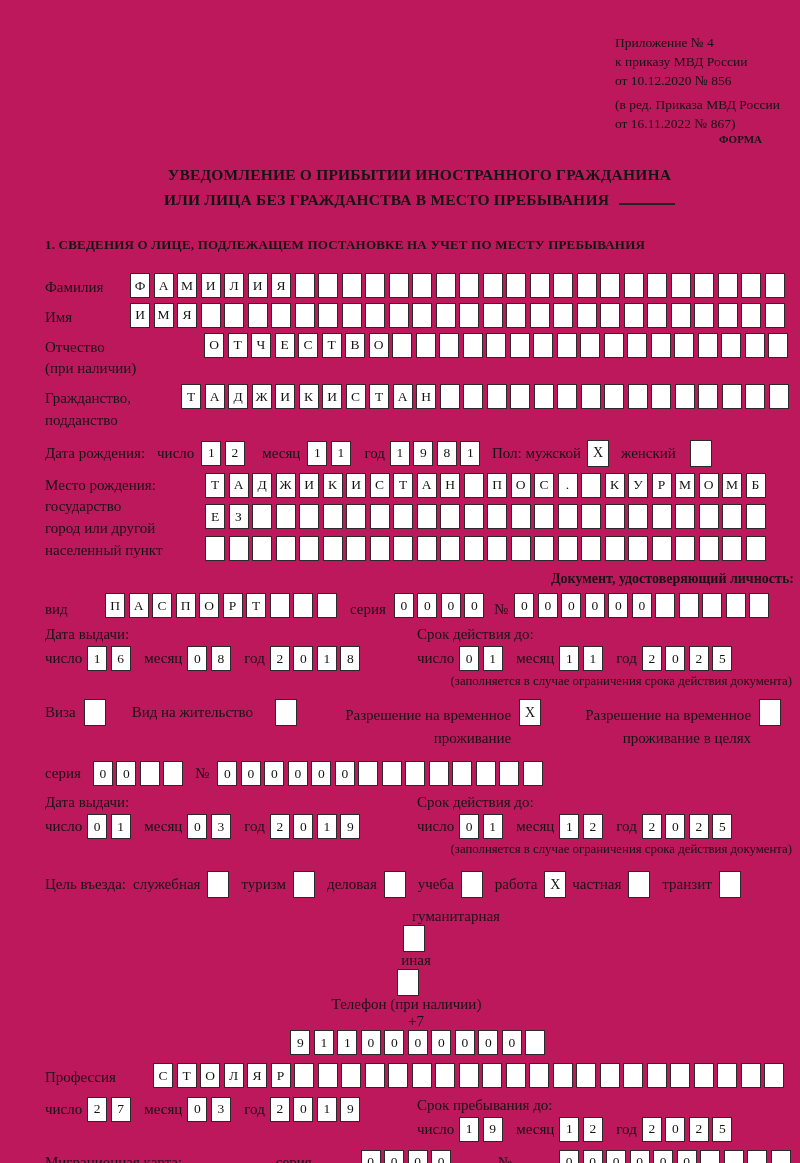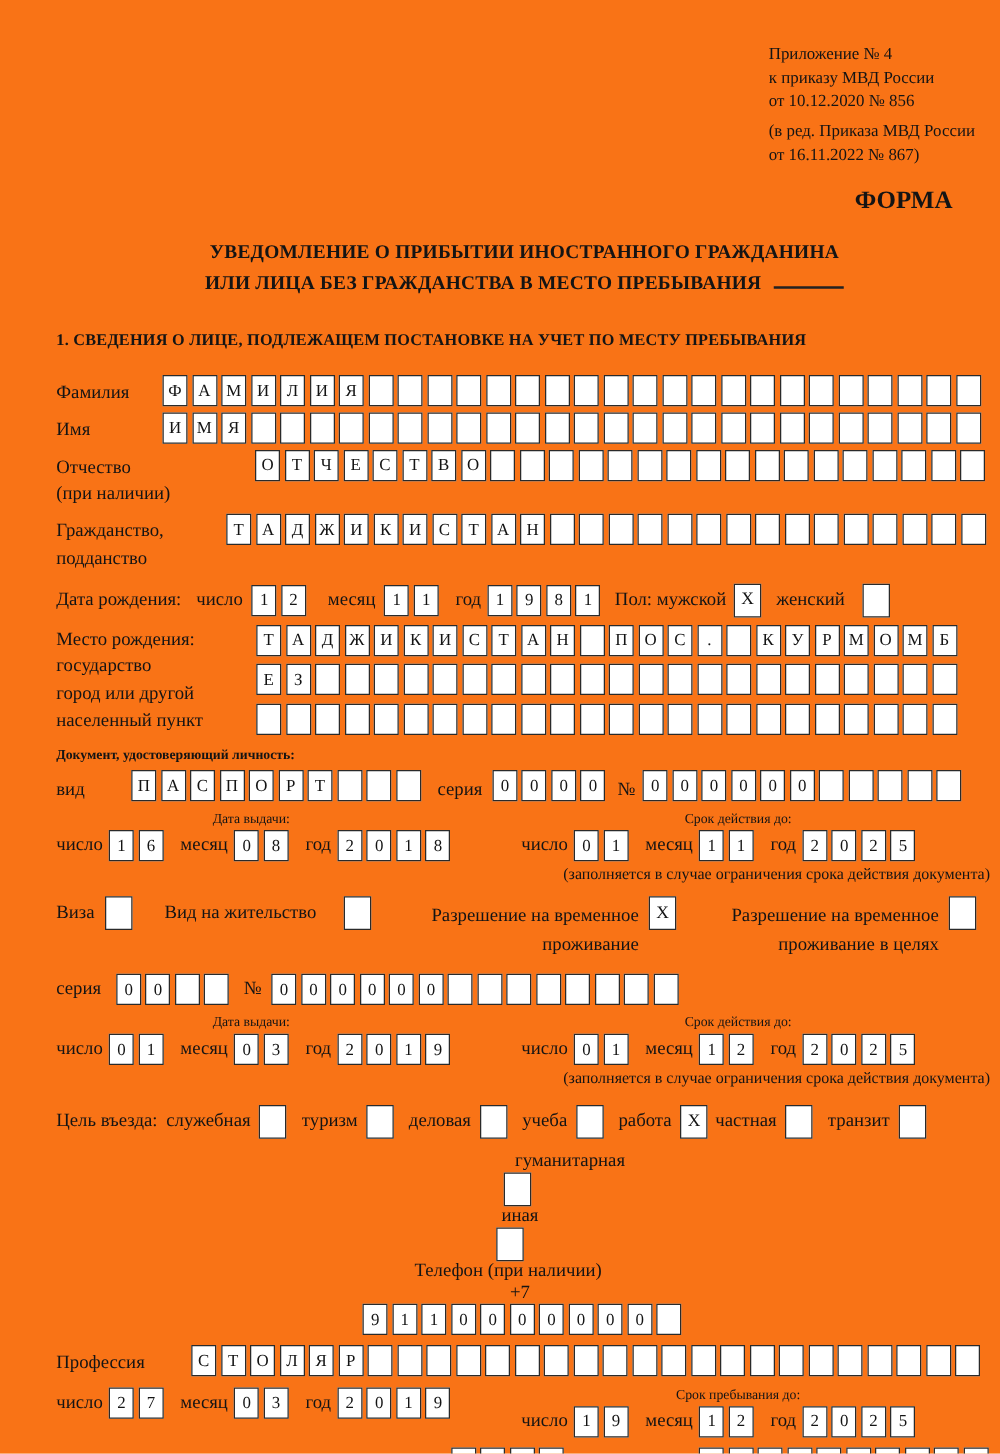--- a/index.html
+++ b/index.html
@@ -1,25 +1,25 @@
 <!DOCTYPE html>
 <html><head>
 <meta charset="utf-8">
 <style>
   html,body { margin:0; padding:0; background:#ffffff; }
   .page {
     width:800px; height:1163px; box-sizing:border-box;
-    background:#f97316; color:#141414;
+    background:#be185d; color:#141414;
     font-family:"Liberation Serif", serif;
     padding:34px 6px 0 45px; overflow:hidden; position:relative;
   }
   
   .appendix { width:195px; margin-left:570px; font-size:13.5px; line-height:1.4; }
   .appendix .gapline { height:5px; }
-  .forma { text-align:right; margin:16px 32px 0 0; font-weight:bold; font-size:20px; }
+  .forma { text-align:right; margin:0 32px 0 0; font-weight:bold; font-size:11px; }
   
   .title { text-align:center; font-weight:bold; font-size:15.5px; line-height:1.6; margin-top:18px; letter-spacing:0.2px; }
   .title-underline { display:inline-block; width:56px; border-bottom:2px solid #222; margin-left:10px; vertical-align:baseline; }
   .sec-heading { font-weight:bold; font-size:13px; margin-top:24px; margin-bottom:20px; letter-spacing:0.2px; }
   
   .strip { display:flex; flex:0 0 auto; }
   .cell {
     box-sizing:border-box; flex:0 0 auto;
     width:20px; height:25px; margin-right:3.5px;
     border:1.6px solid #2a2a2a; background:#fff;
@@ -31,21 +31,21 @@
   .frow { display:flex; align-items:flex-start; margin-bottom:4px; font-size:15px; }
   .lbl { flex:0 0 auto; padding-top:4px; line-height:1.45; }
   .w85 { width:85px; } .w159 { width:159px; } .w136 { width:136px; }
   .w160 { width:160px; } .w108 { width:108px; }
   .stack { display:flex; flex-direction:column; }
   .stack .strip { margin-bottom:6.5px; }
   
   .dates { display:flex; margin-bottom:2px; margin-top:8px; }
   .dcol-l { width:372px; flex:0 0 auto; display:flex; flex-direction:column; }
   .dcol-r { flex:1; display:flex; flex-direction:column; }
-  .dhead { font-size:11px; text-align:center; margin-bottom:3px; }
+  .dhead { font-size:15px; margin-bottom:3px; }
   .dcol-l .dhead { padding-right:60px; }
   .dcol-r .dhead { padding-right:30px; }
   .dfields { display:flex; align-items:center; }
   .dfields .dl { margin-right:5px; font-size:15px; }
   .dfields .strip { margin-right:10px; }
   .note { font-size:12.8px; margin-top:3px; text-align:right; padding-right:2px; }
   .para { font-size:15px; line-height:1.7; margin-top:6px; }
   
   .permit-row { display:flex; align-items:flex-start; margin-top:10px; font-size:15px; }
   .permit-row .plbl { padding-top:5px; }
@@ -327,21 +327,21 @@
           <span class="cell"></span>
           <span class="cell"></span>
           <span class="cell"></span>
           <span class="cell"></span>
           <span class="cell"></span>
           <span class="cell"></span>
         </span>
     </span>
   </div>
 
-  <div style="text-align:left; font-weight:bold; font-size:11px; margin-top:2px;">Документ, удостоверяющий личность:</div>
+  <div style="text-align:right; font-weight:bold; font-size:14px; margin-top:2px;">Документ, удостоверяющий личность:</div>
 
   <div class="frow" style="margin-top:6px; align-items:flex-end;">
     <span style="width:60px;">вид</span>
     <span class="strip" style="margin-right:10px;">
         <span class="cell">П</span>
         <span class="cell">А</span>
         <span class="cell">С</span>
         <span class="cell">П</span>
         <span class="cell">О</span>
         <span class="cell">Р</span>

